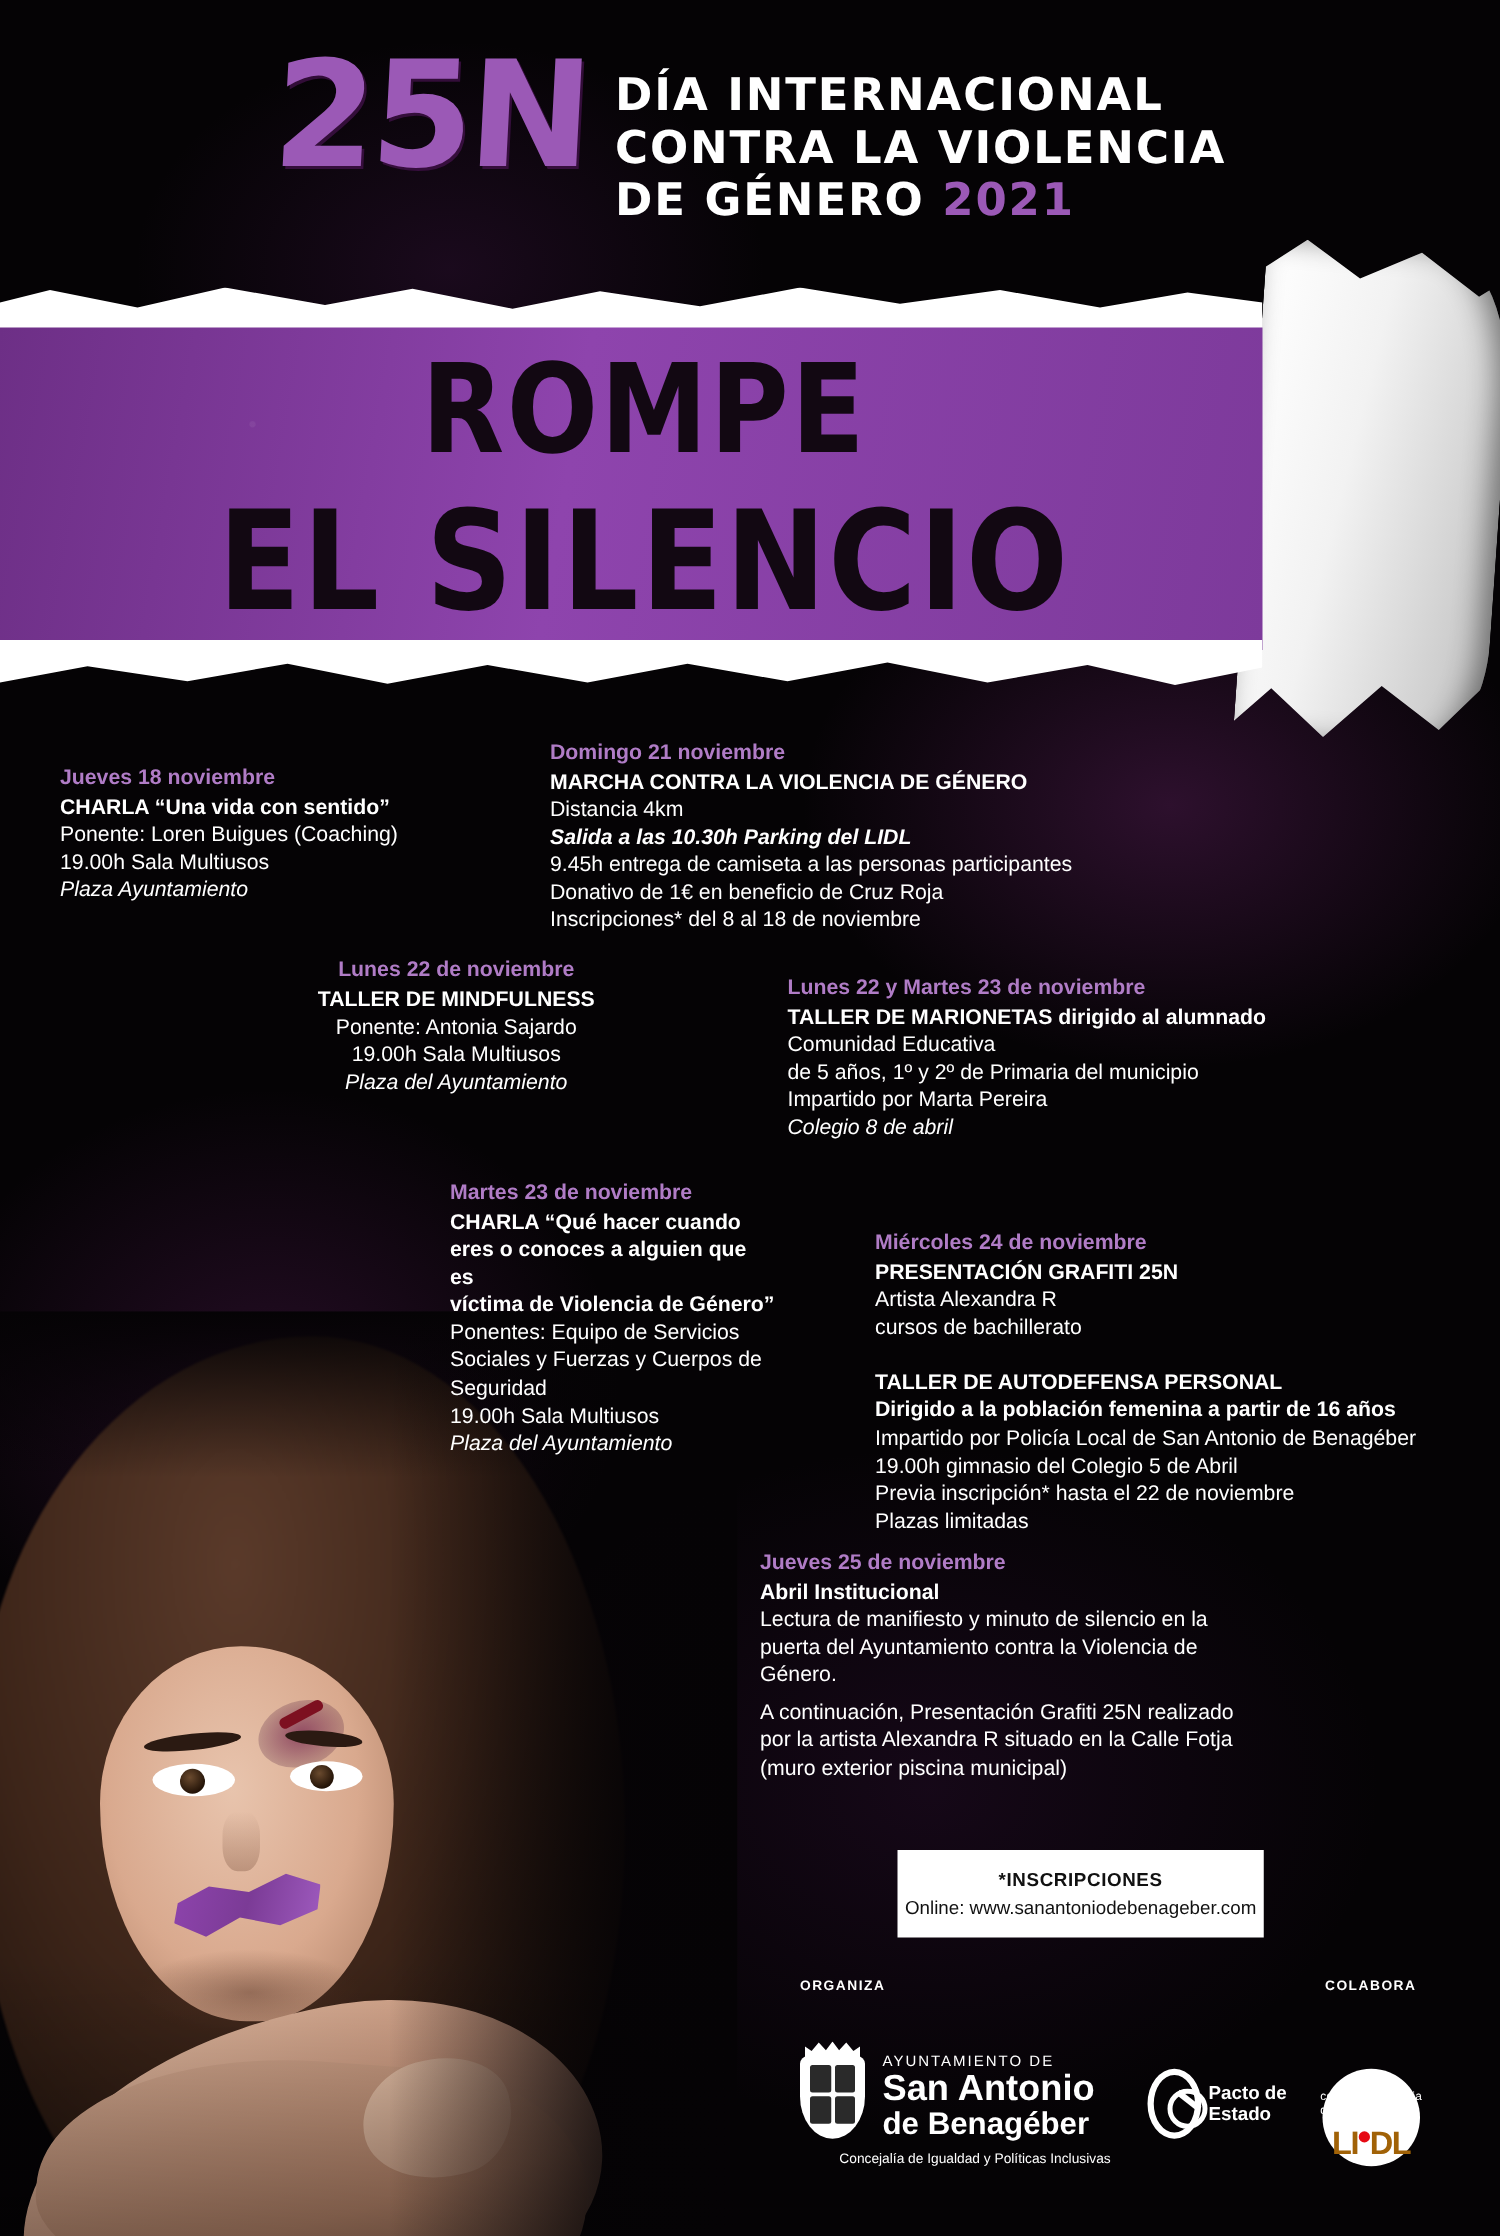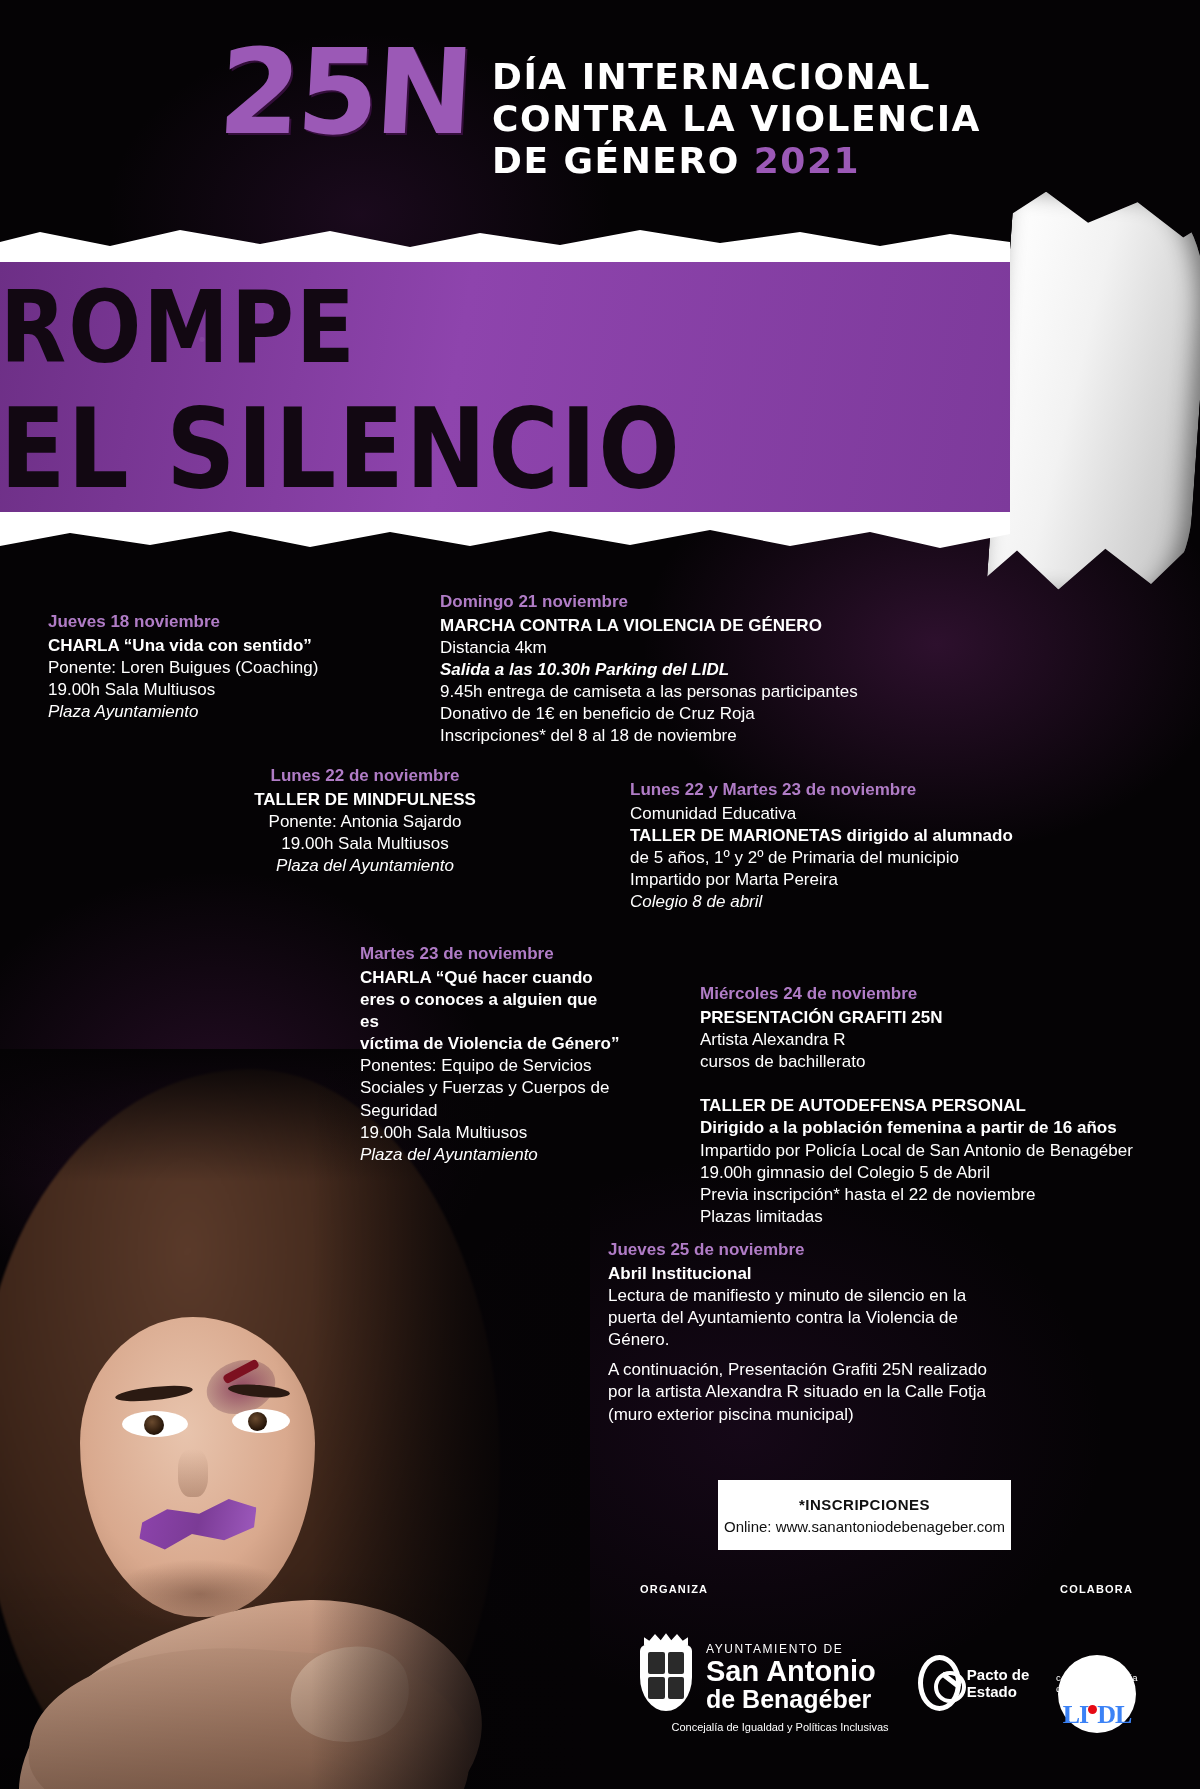--- a/index.html
+++ b/index.html
@@ -88,20 +88,21 @@
     background: linear-gradient(100deg, #ffffff 0%, #f2f2f2 40%, #d9d9d9 70%, #bfbfbf 100%);
     border-radius: 0 60px 50px 0 / 0 120px 90px 0;
     transform: rotate(4deg);
     box-shadow: -8px 0 22px rgba(0,0,0,0.45) inset;
     clip-path: polygon(0 6%, 16% 0, 38% 7%, 62% 1%, 86% 9%, 100% 4%,
                        100% 86%, 82% 96%, 58% 88%, 36% 99%, 14% 90%, 0 97%);
   }
   .band-title {
     position: absolute;
     top: 60px; left: 0; width: 1031px;
+    text-align: center;
     font-family: "DejaVu Sans", sans-serif;
     font-weight: bold;
     color: #120812;
     letter-spacing: 2px;
     line-height: 0.95;
   }
   .band-title .l1 { font-size: 86px; display: block; transform: scaleY(1.15); }
   .band-title .l2 { font-size: 96px; display: block; margin-top: 34px; transform: scaleY(1.15); }
 
   
@@ -278,22 +279,22 @@
   .pacto-t1 { font-size: 15px; font-weight: bold; color:#fff; }
   .pacto-t2 { font-size: 9.5px; color: #fff; letter-spacing: .3px; }
 
   .lidl {
     position: absolute; top: 96px; left: 1058px;
     width: 78px; height: 78px; border-radius: 50%;
     background: #fff; display: flex; align-items: center; justify-content: center;
     position: absolute;
   }
   .lidl-txt {
-    font-family: Liberation Serif, serif;
-    font-weight: bold; font-size: 26px; color: #3b82f6; letter-spacing: -1px;
+    font-family: Liberation Sans, sans-serif;
+    font-weight: bold; font-size: 26px; color: #a16207; letter-spacing: -1px;
     position: relative;
     margin-top: 41px;
   }
   .lidl-dot {
     display:inline-block; width: 9px; height: 9px; background: #e60a14; border-radius: 50%;
     position: relative; top: -9px;
   }
 </style>
 </head>
 <body>
@@ -364,22 +365,22 @@
     <div class="evt e3">
       <div class="date">Lunes 22 de noviembre</div>
       <div class="ln b">TALLER DE MINDFULNESS</div>
       <div class="ln">Ponente: Antonia Sajardo</div>
       <div class="ln">19.00h Sala Multiusos</div>
       <div class="ln i">Plaza del Ayuntamiento</div>
     </div>
 
     <div class="evt e4">
       <div class="date">Lunes 22 y Martes 23 de noviembre</div>
+      <div class="ln b">TALLER DE MARIONETAS dirigido al alumnado</div>
       <div class="ln">Comunidad Educativa</div>
-      <div class="ln b">TALLER DE MARIONETAS dirigido al alumnado</div>
       <div class="ln">de 5 años, 1º y 2º de Primaria del municipio</div>
       <div class="ln">Impartido por Marta Pereira</div>
       <div class="ln i">Colegio 8 de abril</div>
     </div>
 
     <div class="evt e5">
       <div class="date">Martes 23 de noviembre</div>
       <div class="ln b">CHARLA “Qué hacer cuando</div>
       <div class="ln b">eres o conoces a alguien que es</div>
       <div class="ln b">víctima de Violencia de Género”</div>

